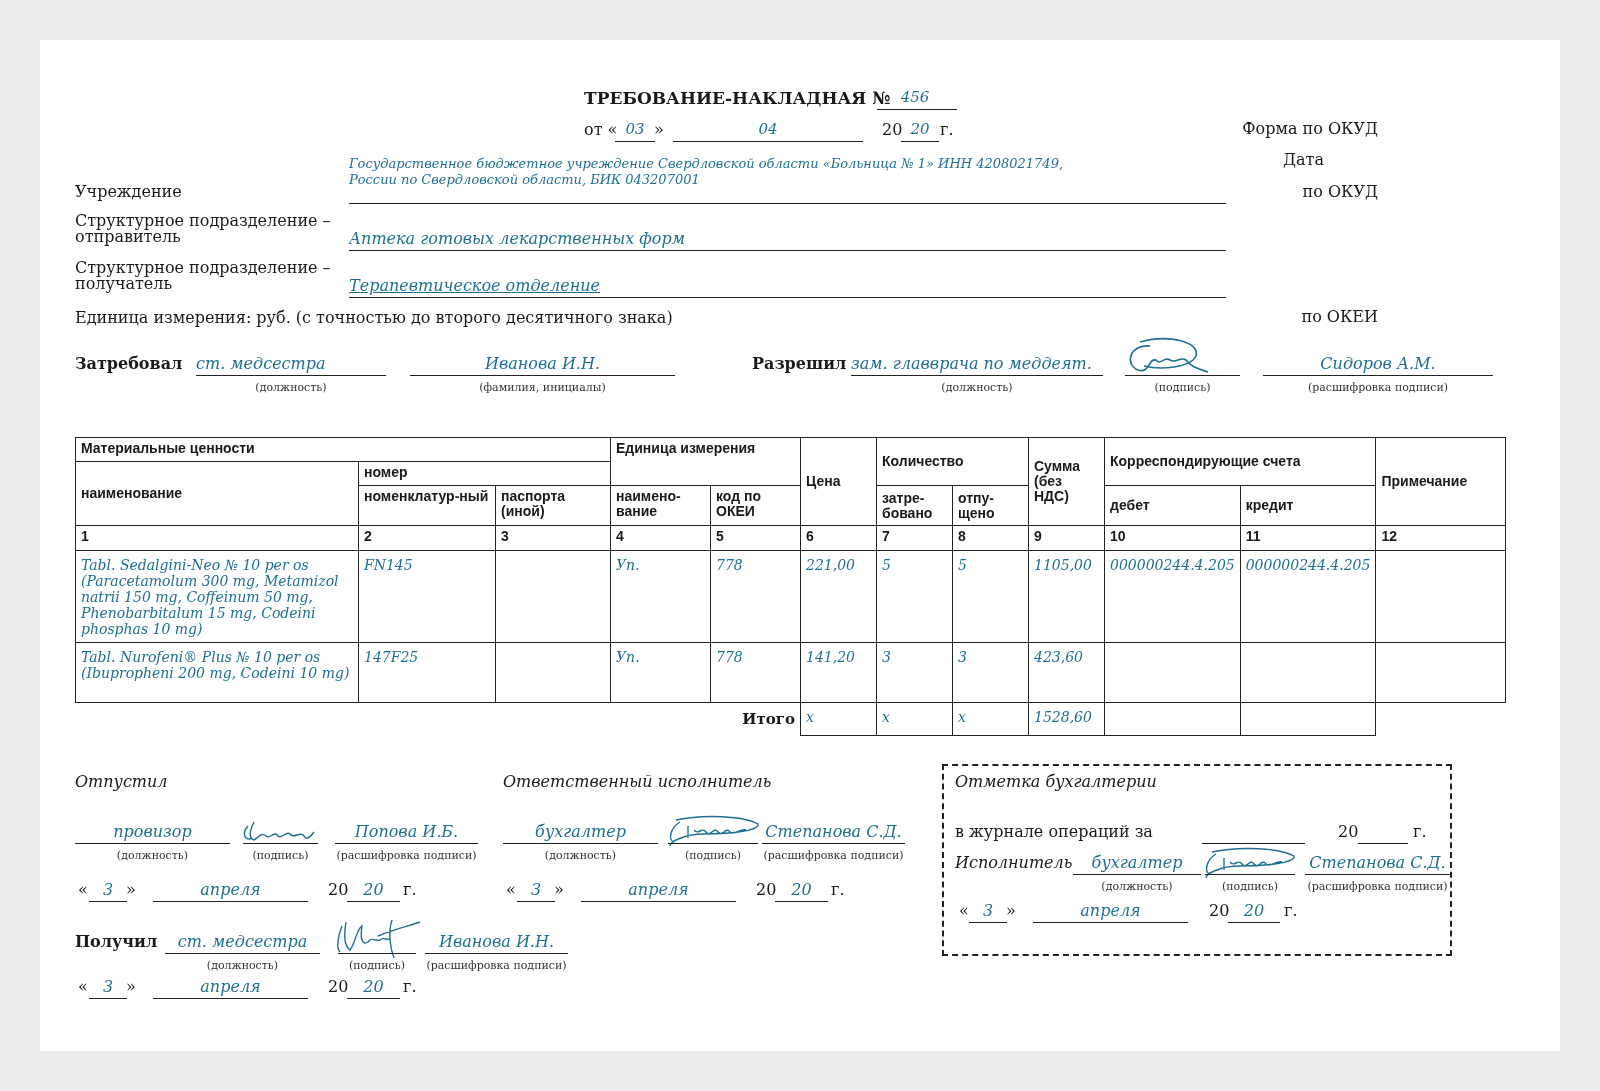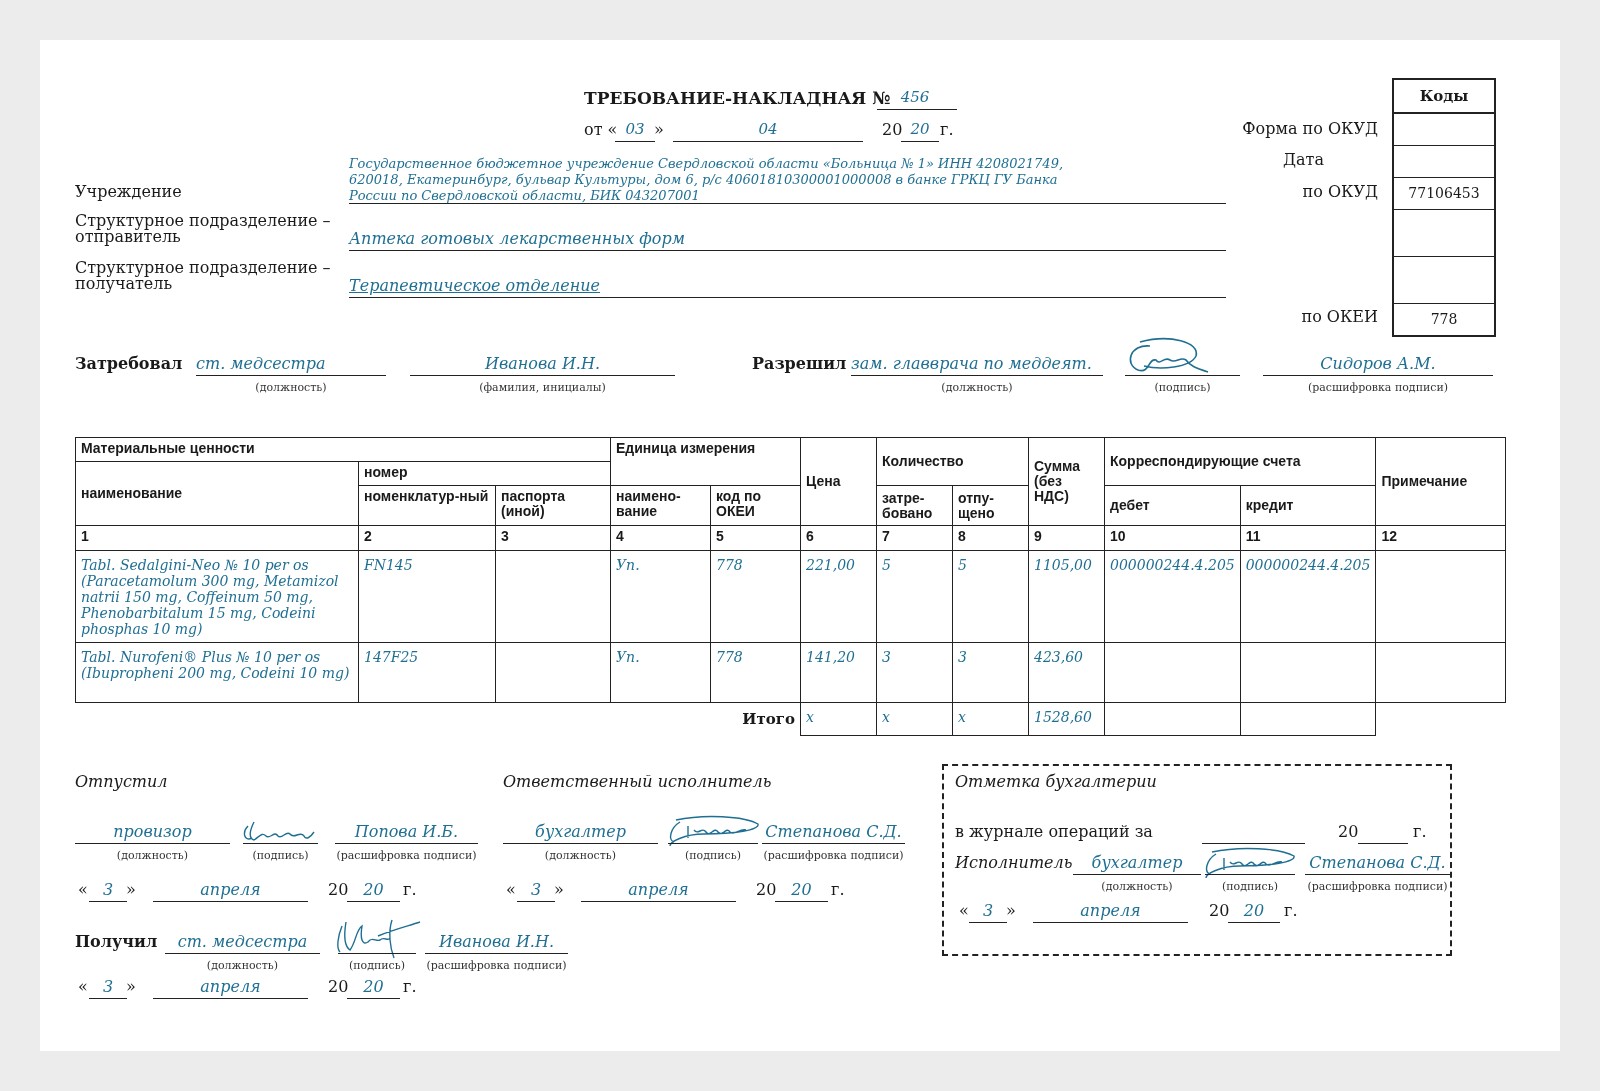--- a/index.html
+++ b/index.html
@@ -43,56 +43,47 @@
   <div class="abs fill" style="left:575px;top:80px;width:40px;text-align:center;font-size:15px;">03</div>
   <div class="line" style="left:575px;top:101px;width:40px;"></div>
   <div class="abs lbl" style="left:614px;top:80px;">»</div>
   <div class="abs fill" style="left:633px;top:80px;width:190px;text-align:center;font-size:15px;">04</div>
   <div class="line" style="left:633px;top:101px;width:190px;"></div>
   <div class="abs lbl" style="left:842px;top:80px;">20</div>
   <div class="abs fill" style="left:861px;top:80px;width:38px;text-align:center;font-size:15px;">20</div>
   <div class="line" style="left:861px;top:101px;width:38px;"></div>
   <div class="abs lbl" style="left:900px;top:80px;">г.</div>
 
-  <div class="codes">
-    <div class="hd">Коды</div>
-    <div class="c"></div>
-    <div class="c"></div>
-    <div class="c">77106453</div>
-    <div class="c tall"></div>
-    <div class="c tall"></div>
-    <div class="c">778</div>
-  </div>
   <div class="rl" style="left:1138px;top:79px;">Форма по ОКУД</div>
   <div class="rl" style="left:1084px;top:110px;">Дата</div>
   <div class="rl" style="left:1138px;top:142px;">по ОКУД</div>
   <div class="rl" style="left:1138px;top:267px;">по ОКЕИ</div>
 
   <div class="abs lbl" style="left:35px;top:142px;">Учреждение</div>
   <div class="abs fill" style="left:309px;top:116px;font-size:13px;line-height:16px;">
     <div>Государственное бюджетное учреждение Свердловской области «Больница № 1» ИНН 4208021749,</div>
-    <div>620018, Екатеринбург, бульвар Культуры, дом 6, р/с 40601810300001000008 в банке ГРКЦ ГУ Банка</div>
     <div>России по Свердловской области, БИК 043207001</div>
   </div>
   <div class="line" style="left:309px;top:163px;width:877px;"></div>
 
   <div class="abs lbl" style="left:35px;top:173px;line-height:16px;">
     <div>Структурное подразделение –</div>
     <div>отправитель</div>
   </div>
   <div class="abs fill" style="left:309px;top:189px;">Аптека готовых лекарственных форм</div>
   <div class="line" style="left:309px;top:210px;width:877px;"></div>
 
   <div class="abs lbl" style="left:35px;top:220px;line-height:16px;">
     <div>Структурное подразделение –</div>
     <div>получатель</div>
   </div>
   <div class="abs fill" style="left:309px;top:236px;text-decoration:underline;">Терапевтическое отделение</div>
   <div class="line" style="left:309px;top:257px;width:877px;"></div>
 
+  <div class="abs lbl" style="left:35px;top:268px;">Единица измерения: руб. (с точностью до второго десятичного знака)</div>
 
   <div class="abs lbl bold" style="left:35px;top:314px;">Затребовал</div>
   <div class="abs fill" style="left:156px;top:314px;">ст. медсестра</div>
   <div class="line" style="left:156px;top:335px;width:190px;"></div>
   <div class="cap" style="left:156px;top:341px;width:190px;">(должность)</div>
   <div class="abs fill" style="left:370px;top:314px;width:265px;text-align:center;">Иванова И.Н.</div>
   <div class="line" style="left:370px;top:335px;width:265px;"></div>
   <div class="cap" style="left:370px;top:341px;width:265px;">(фамилия, инициалы)</div>
 
   <div class="abs lbl bold" style="left:712px;top:314px;">Разрешил</div>

